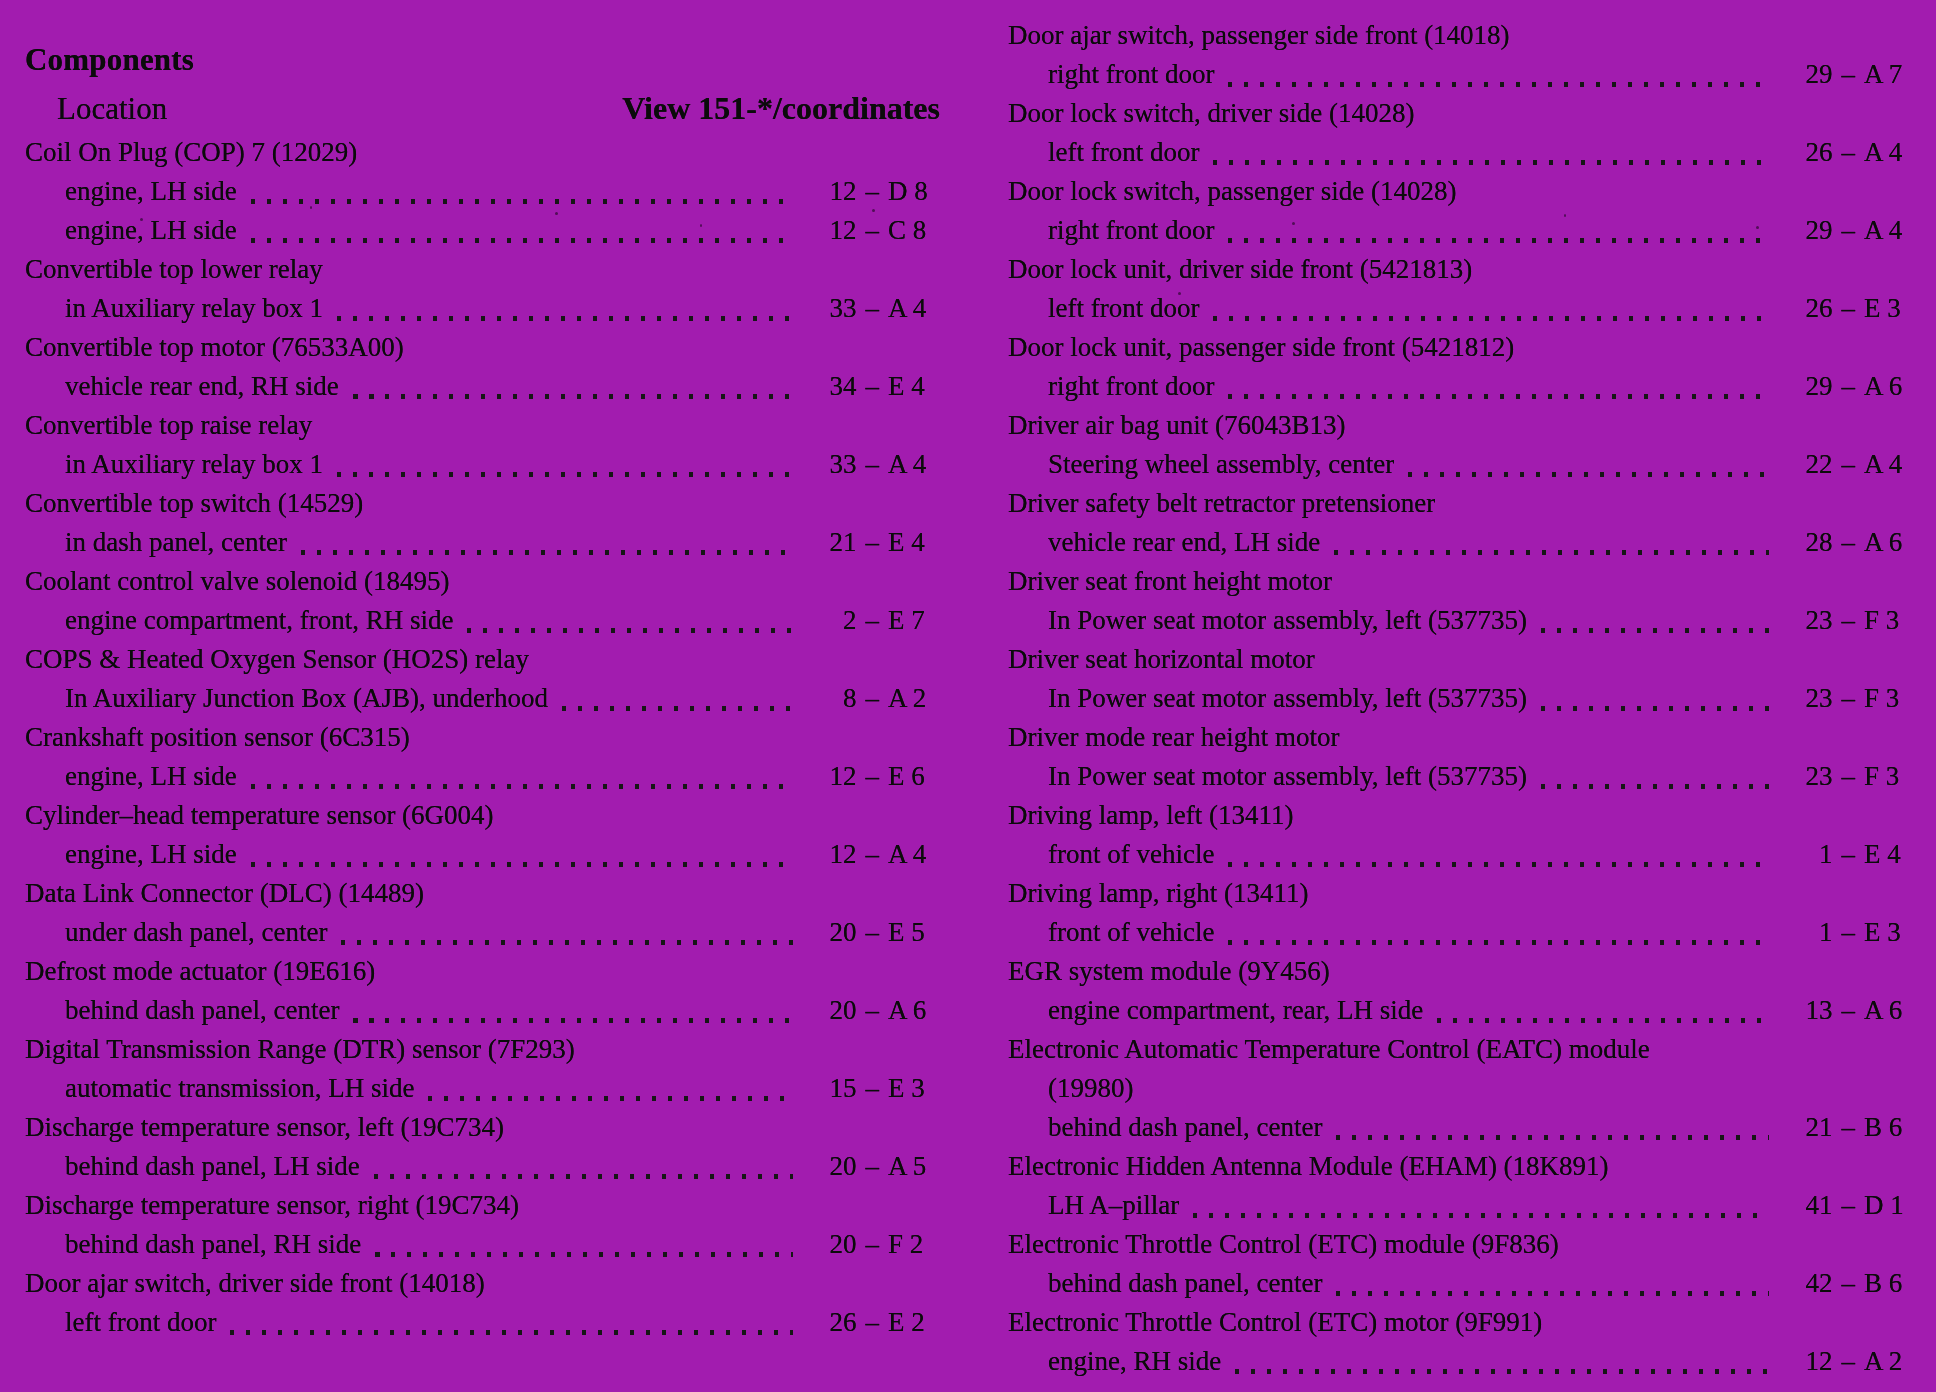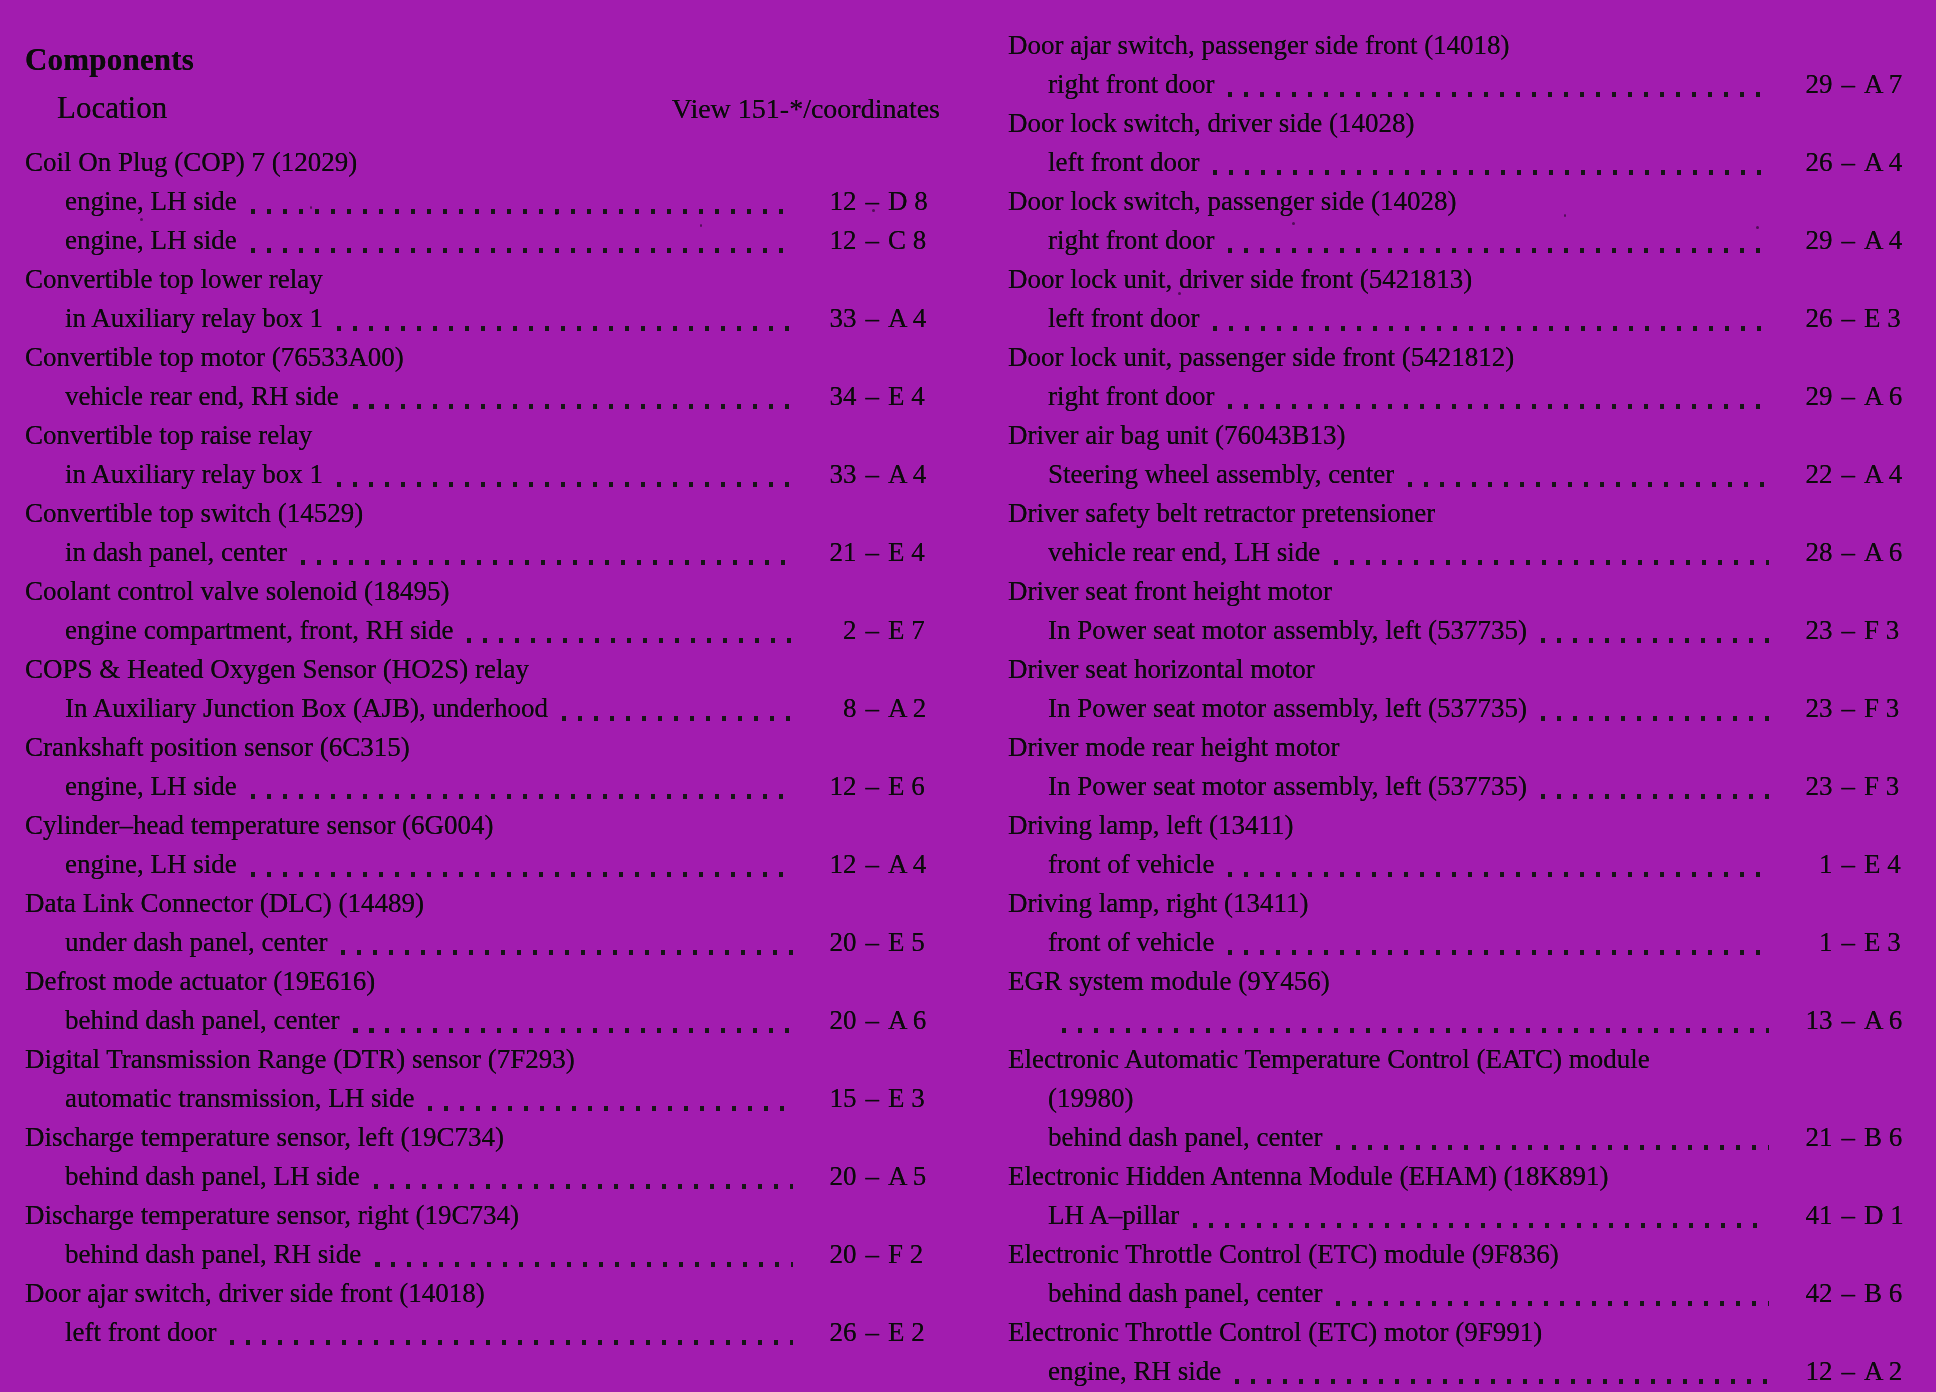--- a/index.html
+++ b/index.html
@@ -18,23 +18,23 @@
 
   .hdr1 {
     font-size: 31px; font-weight: 700; line-height: 44px;
     letter-spacing: 0.2px;
   }
   .hdr-row {
     display: flex; justify-content: space-between; align-items: baseline;
     margin-top: 4px; line-height: 44px;
   }
   .hdr2 { font-size: 31px; font-weight: 400; margin-left: 32px; }
-  .hdr3 { font-size: 28px; font-weight: 400; }
-
-  .entries { margin-top: 12px; }
+  .hdr3 { font-size: 32px; font-weight: 700; }
+
+  .entries { margin-top: 2px; }
   .entry { font-size: 27px; font-weight: 500; }
   .entry-name  { line-height: 39px; white-space: nowrap; }
   .entry-name2 { line-height: 39px; padding-left: 40px; white-space: nowrap; }
   .entry-loc-row {
     display: flex; align-items: baseline; line-height: 39px;
     padding-left: 40px;
   }
   .loc { white-space: nowrap; }
   .leader {
     flex: 1 1 auto;
@@ -460,20 +460,21 @@
           <span class="coord-dash">–</span>
           <span class="coord-grid">E 3</span>
         </span>
       </div>
     </div>
 
     <div class="entry">
       <div class="entry-name">EGR system module (9Y456)</div>
 
       <div class="entry-loc-row">
+        <span class="loc">engine compartment, rear, LH side</span>
         <span class="leader"></span>
         <span class="coord">
           <span class="coord-num">13</span>
           <span class="coord-dash">–</span>
           <span class="coord-grid">A 6</span>
         </span>
       </div>
     </div>
 
     <div class="entry">

